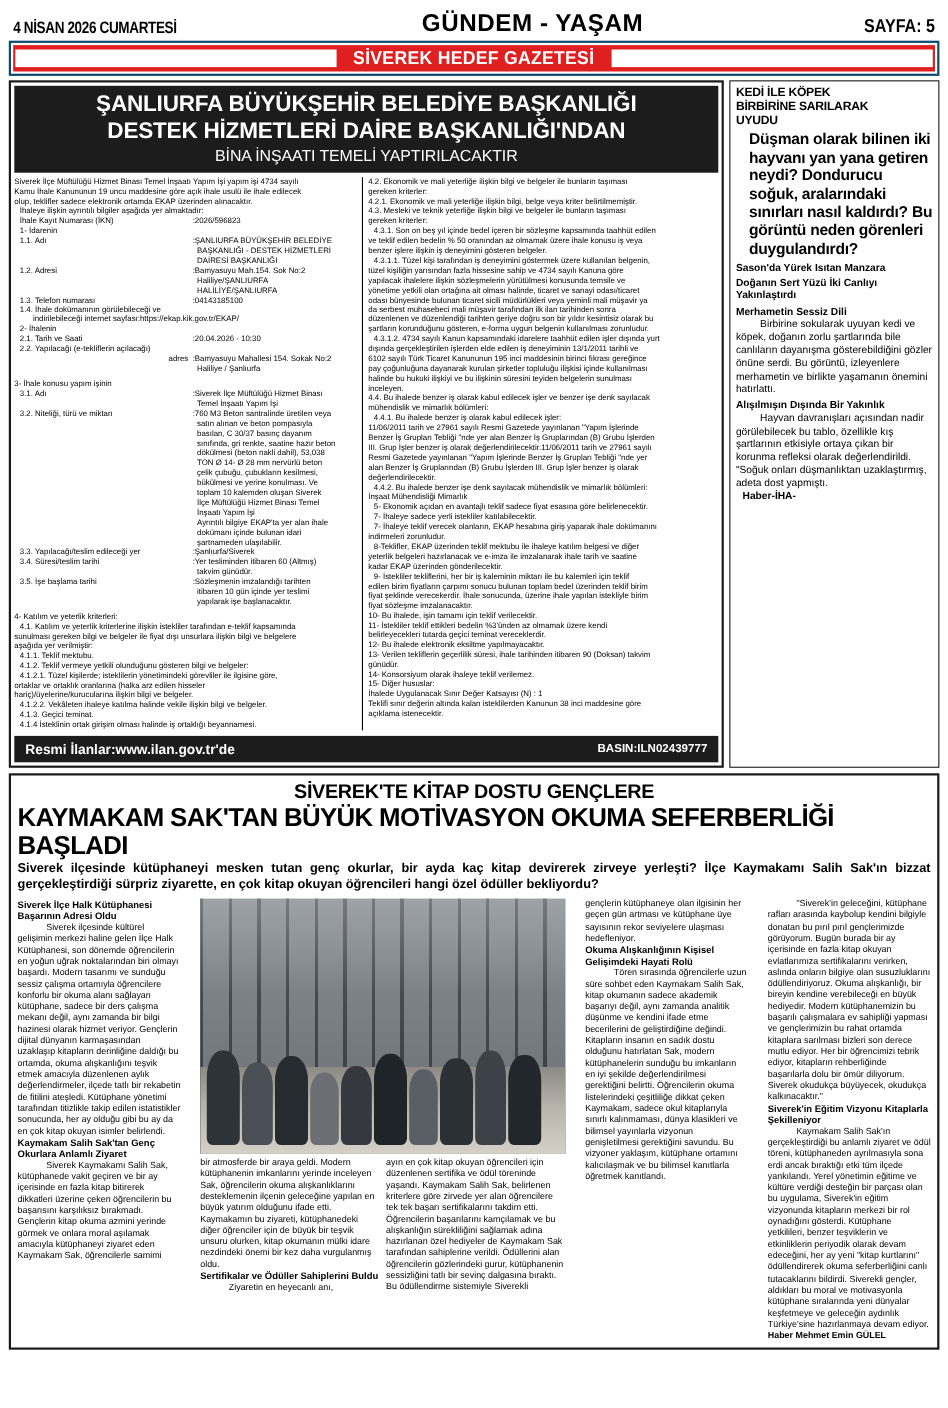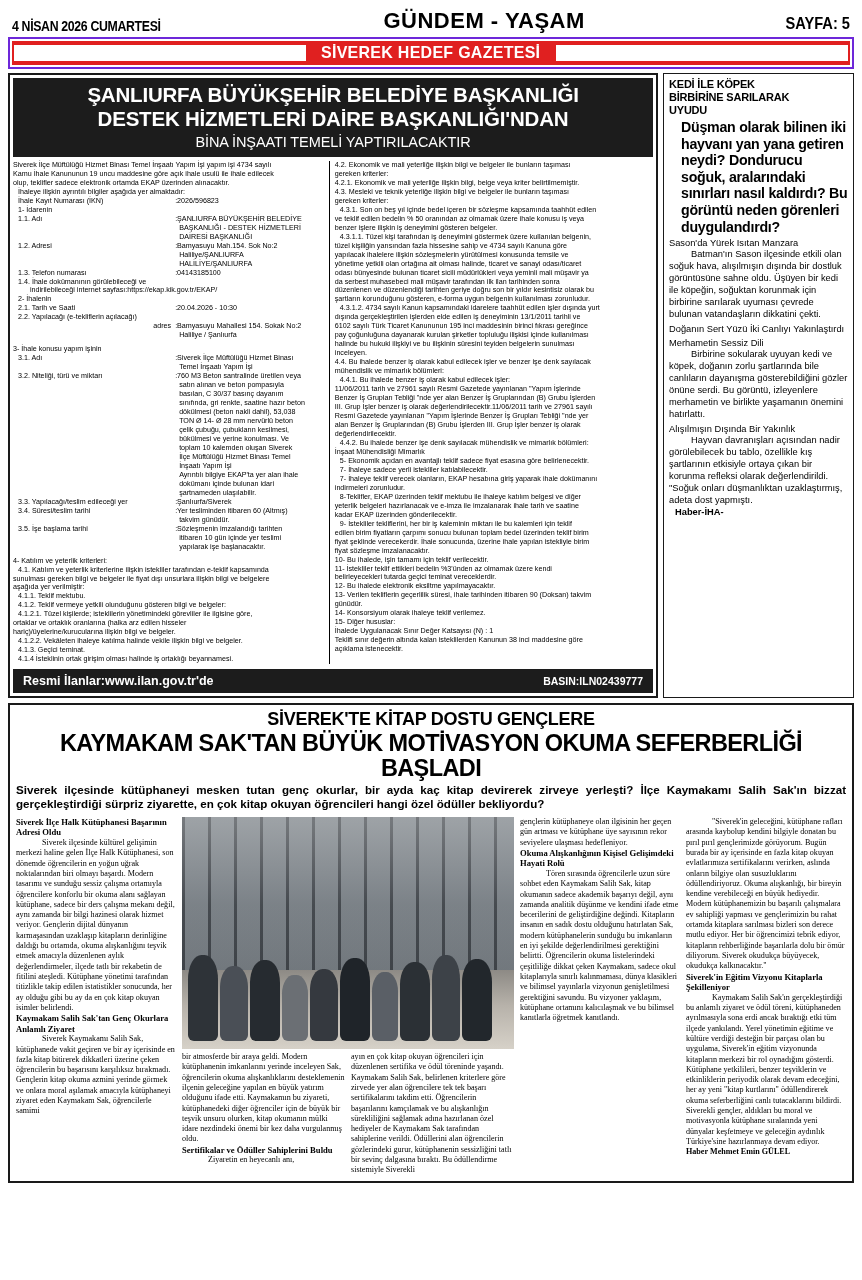--- a/index.html
+++ b/index.html
@@ -17,21 +17,21 @@
   
   .masthead { display:flex; align-items:flex-end; justify-content:space-between; height:30px; padding:0 4px; }
   .mast-date {
     font-size:15px; font-weight:bold; letter-spacing:-0.4px;
     transform: scaleX(0.82); transform-origin: left bottom; white-space:nowrap;
   }
   .mast-title { font-size:22px; font-weight:bold; letter-spacing:0.5px; }
   .mast-page { font-size:17px; font-weight:bold; transform:scaleX(0.86); transform-origin:right bottom; white-space:nowrap;}
 
   
-  .redbar-wrap { margin-top:3px; border:2px solid #6d28d9; padding:2px; }
+  .redbar-wrap { margin-top:3px; border:2px solid #0c4a6e; padding:2px; }
   .redbar { background:#e02020; height:24px; display:flex; align-items:center; justify-content:center; position:relative; padding:0 2px;}
   .redbar .rb-white { background:#fff; height:16px; flex:1 1 auto; }
   .redbar .rb-name {
     color:#fff; font-size:17px; font-weight:bold; letter-spacing:0.3px;
     padding:0 8px; white-space:nowrap; transform:scaleX(0.94);
   }
 
   
   .main-row { display:flex; gap:5px; margin-top:4px; align-items:stretch; }
   .tender-box { width:650px; border:2px solid #1a1a1a; padding:3px; }
@@ -60,33 +60,33 @@
 
   
   .tender-foot { display:flex; align-items:center; justify-content:space-between;
      background:#1c1c1c; color:#fff; margin-top:5px; padding:5px 10px; }
   .tf-left { font-size:12.5px; font-weight:bold; }
   .tf-right { font-size:10.5px; font-weight:bold; }
 
   
   .side-kicker { text-align:left; font-size:11px; font-weight:bold; line-height:1.18; letter-spacing:-0.2px; }
   .side-lead { font-size:14.2px; font-weight:bold; line-height:1.17; margin-top:2px; letter-spacing:-0.25px;margin-left:12px; }
-  .side-sub { font-size:9.3px; font-weight:normal; line-height:1.2; margin-top:3px; }
+  .side-sub { font-size:9.3px; font-weight:bold; line-height:1.2; margin-top:3px; }
   .side-body { font-size:9.3px; line-height:1.285; margin-top:0px; text-align:left; }
   .side-body p { margin:0; }
   .side-body p.ip { text-indent:22px; }
   .side-credit { font-size:9.3px; font-weight:bold; padding-left:6px; }
 
   
   .bottom-box { border:2px solid #1a1a1a; margin-top:5px; padding:4px 6px 5px; }
   .bh-kicker { text-align:center; font-size:18px; font-weight:bold; letter-spacing:-0.3px; }
-  .bh-main { text-align:center; font-size:23.5px; font-weight:bold; letter-spacing:-0.6px; line-height:1.05; margin-top:1px;}
+  .bh-main { font-size:23.5px; font-weight:bold; letter-spacing:-0.6px; line-height:1.05; margin-top:1px;}
   .bh-deck { font-size:11.6px; font-weight:bold; line-height:1.27; margin-top:2px; text-align:justify; }
 
-  .bcols { display:flex; margin-top:5px; gap:6px;font-family:Liberation Serif, serif; }
+  .bcols { display:flex; margin-top:5px; gap:18px; }
   .bcol { width:163px; font-size:8.1px; line-height:1.275; text-align:left; }
   .bcol p { margin:0; }
   .bcol p.ip { text-indent:26px; }
   .bcol h4 { margin:0; font-size:8.6px; font-weight:bold; line-height:1.22; }
   .photo {
     width:332px; height:232px; background:#6d7378;
     background-image:
       linear-gradient(180deg, rgba(255,255,255,0.30) 0%, rgba(255,255,255,0.05) 38%, rgba(0,0,0,0.12) 100%),
       repeating-linear-gradient(90deg, rgba(20,24,30,0.55) 0px, rgba(20,24,30,0.55) 3px, rgba(150,160,170,0.18) 3px, rgba(150,160,170,0.18) 26px);
     position:relative; overflow:hidden; margin-bottom:3px;
@@ -299,23 +299,20 @@
         <div class="tf-right">BASIN:ILN02439777</div>
       </div>
     </div>
 
     <div class="side-box">
       <div class="side-kicker">KEDİ İLE KÖPEK</div>
       <div class="side-kicker">BİRBİRİNE SARILARAK</div>
       <div class="side-kicker">UYUDU</div>
       <div class="side-lead">Düşman olarak bilinen iki hayvanı yan yana getiren neydi? Dondurucu soğuk, aralarındaki sınırları nasıl kaldırdı? Bu görüntü neden görenleri duygulandırdı?</div>
       <div class="side-sub">Sason'da Yürek Isıtan Manzara</div>
-      <div class="side-body">
-        <p class="ip">Batman'ın Sason ilçesinde etkili olan soğuk hava, alışılmışın dışında bir dostluk görüntüsüne sahne oldu. Üşüyen bir kedi ile köpeğin, soğuktan korunmak için birbirine sarılarak uyuması çevrede bulunan vatandaşların dikkatini çekti.</p>
-      </div>
       <div class="side-sub">Doğanın Sert Yüzü İki Canlıyı Yakınlaştırdı</div>
       <div class="side-sub">Merhametin Sessiz Dili</div>
       <div class="side-body">
         <p class="ip">Birbirine sokularak uyuyan kedi ve köpek, doğanın zorlu şartlarında bile canlıların dayanışma gösterebildiğini gözler önüne serdi. Bu görüntü, izleyenlere merhametin ve birlikte yaşamanın önemini hatırlattı.</p>
       </div>
       <div class="side-sub">Alışılmışın Dışında Bir Yakınlık</div>
       <div class="side-body">
         <p class="ip">Hayvan davranışları açısından nadir görülebilecek bu tablo, özellikle kış şartlarının etkisiyle ortaya çıkan bir korunma refleksi olarak değerlendirildi. "Soğuk onları düşmanlıktan uzaklaştırmış, adeta dost yapmıştı.</p>
       </div>
       <div class="side-credit">Haber-İHA-</div>

